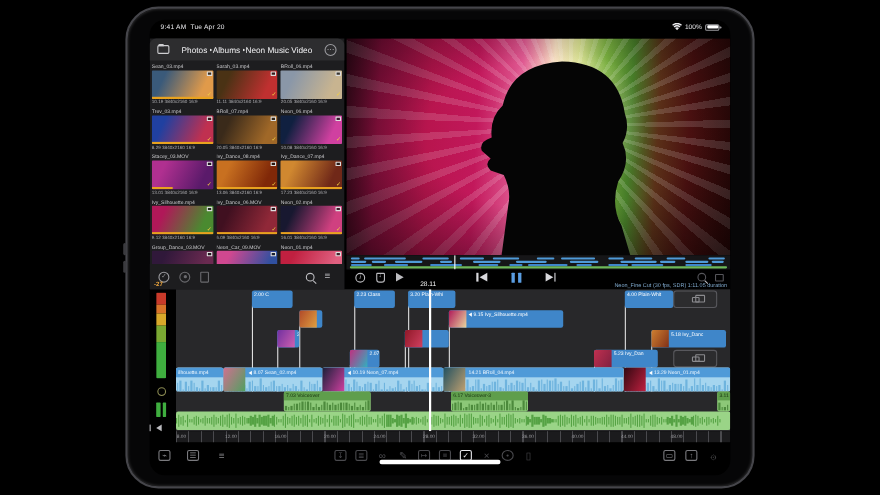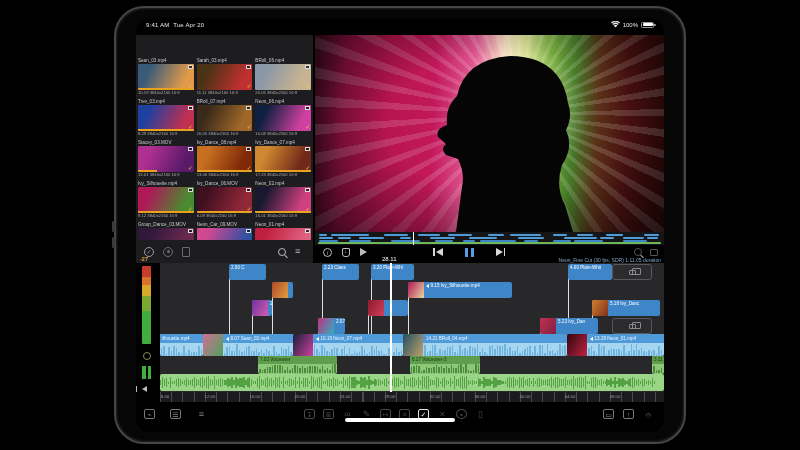--- a/index.html
+++ b/index.html
@@ -175,20 +175,25 @@
             <path d="M6 8.5 L3.6 5.8 A3.7 3.7 0 0 1 8.4 5.8 Z M1.8 3.8 A6.4 6.4 0 0 1 10.2 3.8 L9 5.1 A4.8 4.8 0 0 0 3 5.1 Z M0 1.8 A9 9 0 0 1 12 1.8 L10.9 3 A7.4 7.4 0 0 0 1.1 3 Z" fill="#e9e9ec"></path>
           </svg>
           <span>100%</span>
           <span class="battery">
               <i></i>
             </span>
         </div>
       </div>
 
       <div class="lib">
+        <div class="lib-header">
+          <span class="folder-ic"></span>
+          <span class="lib-title">Photos ‣Albums ‣Neon Music Video</span>
+          <span class="ellipsis-ic">⋯</span>
+        </div>
         <div class="lib-grid" id="libGrid">
             <div class="cell">
               <div class="nm">Sean_03.mp4</div>
               <div class="img" style="background: linear-gradient(115deg, rgb(58, 90, 122) 20%, rgb(224, 154, 74) 80%);">
                 <span class="cam"></span>
                 <span class="use" style="width: 100%;"></span>
                 <span class="chk">✓</span>
               </div>
               <div class="mt">10.19 3840x2160 16:9</div>
             </div>

